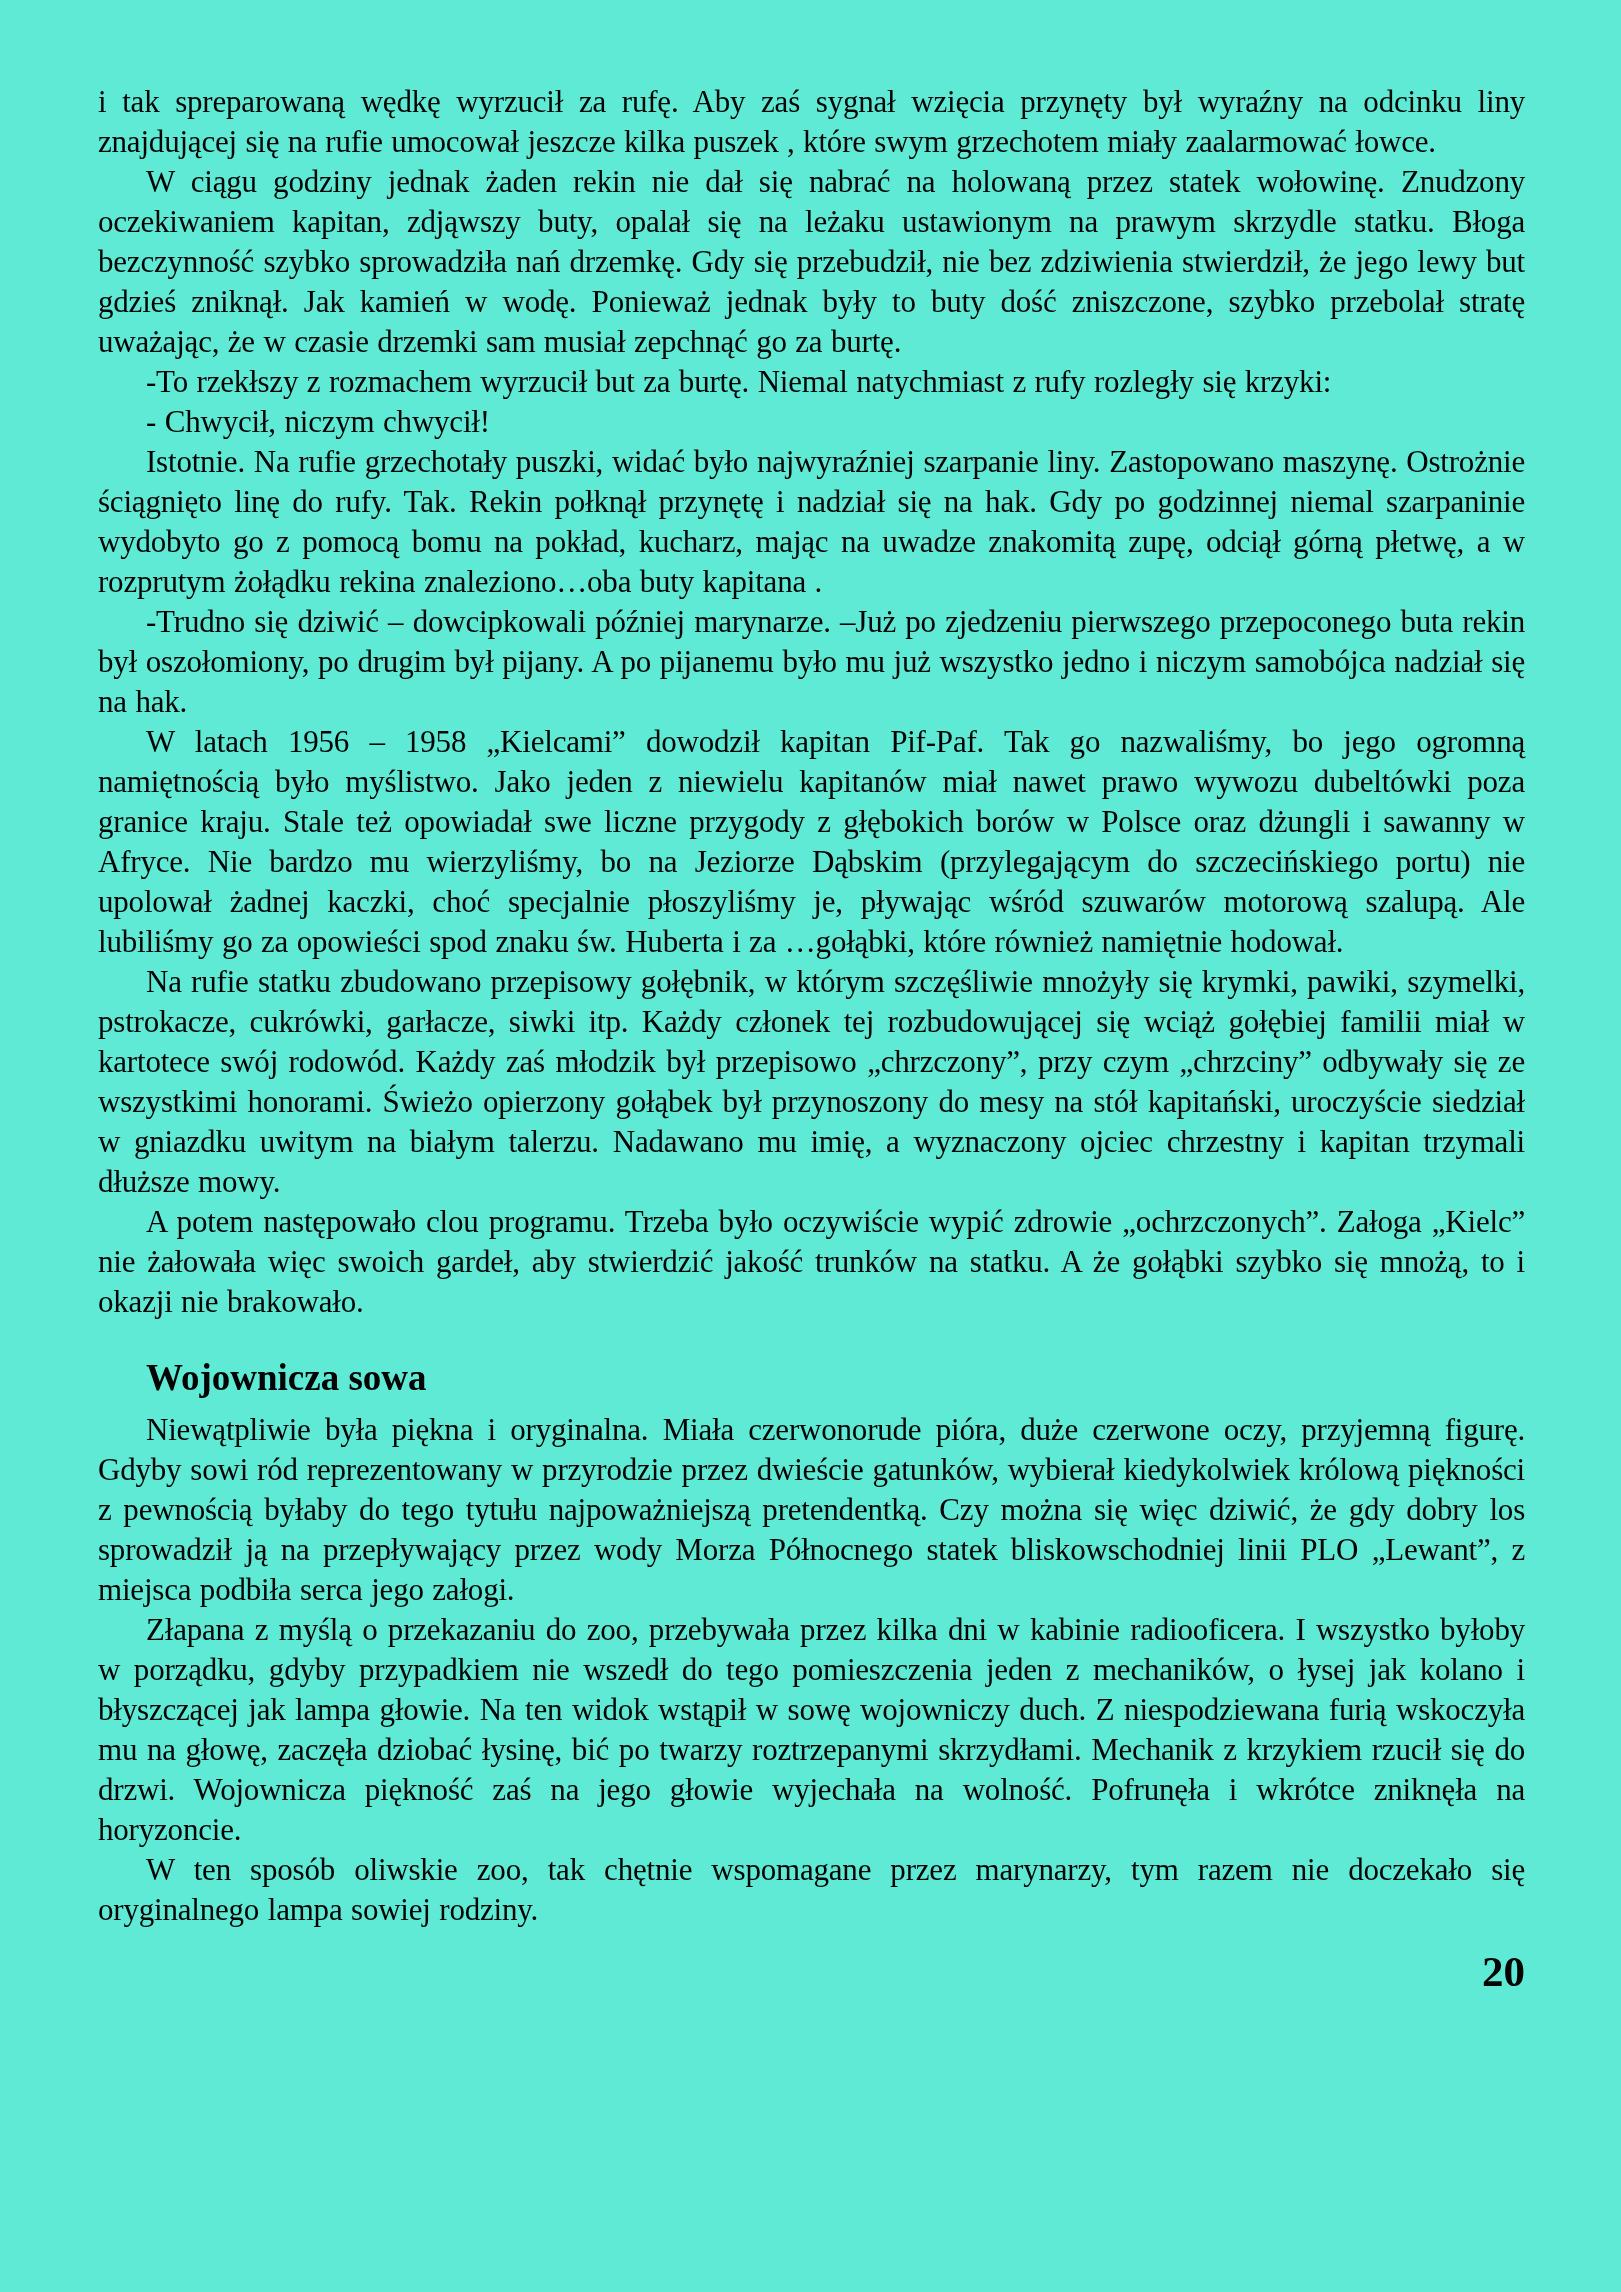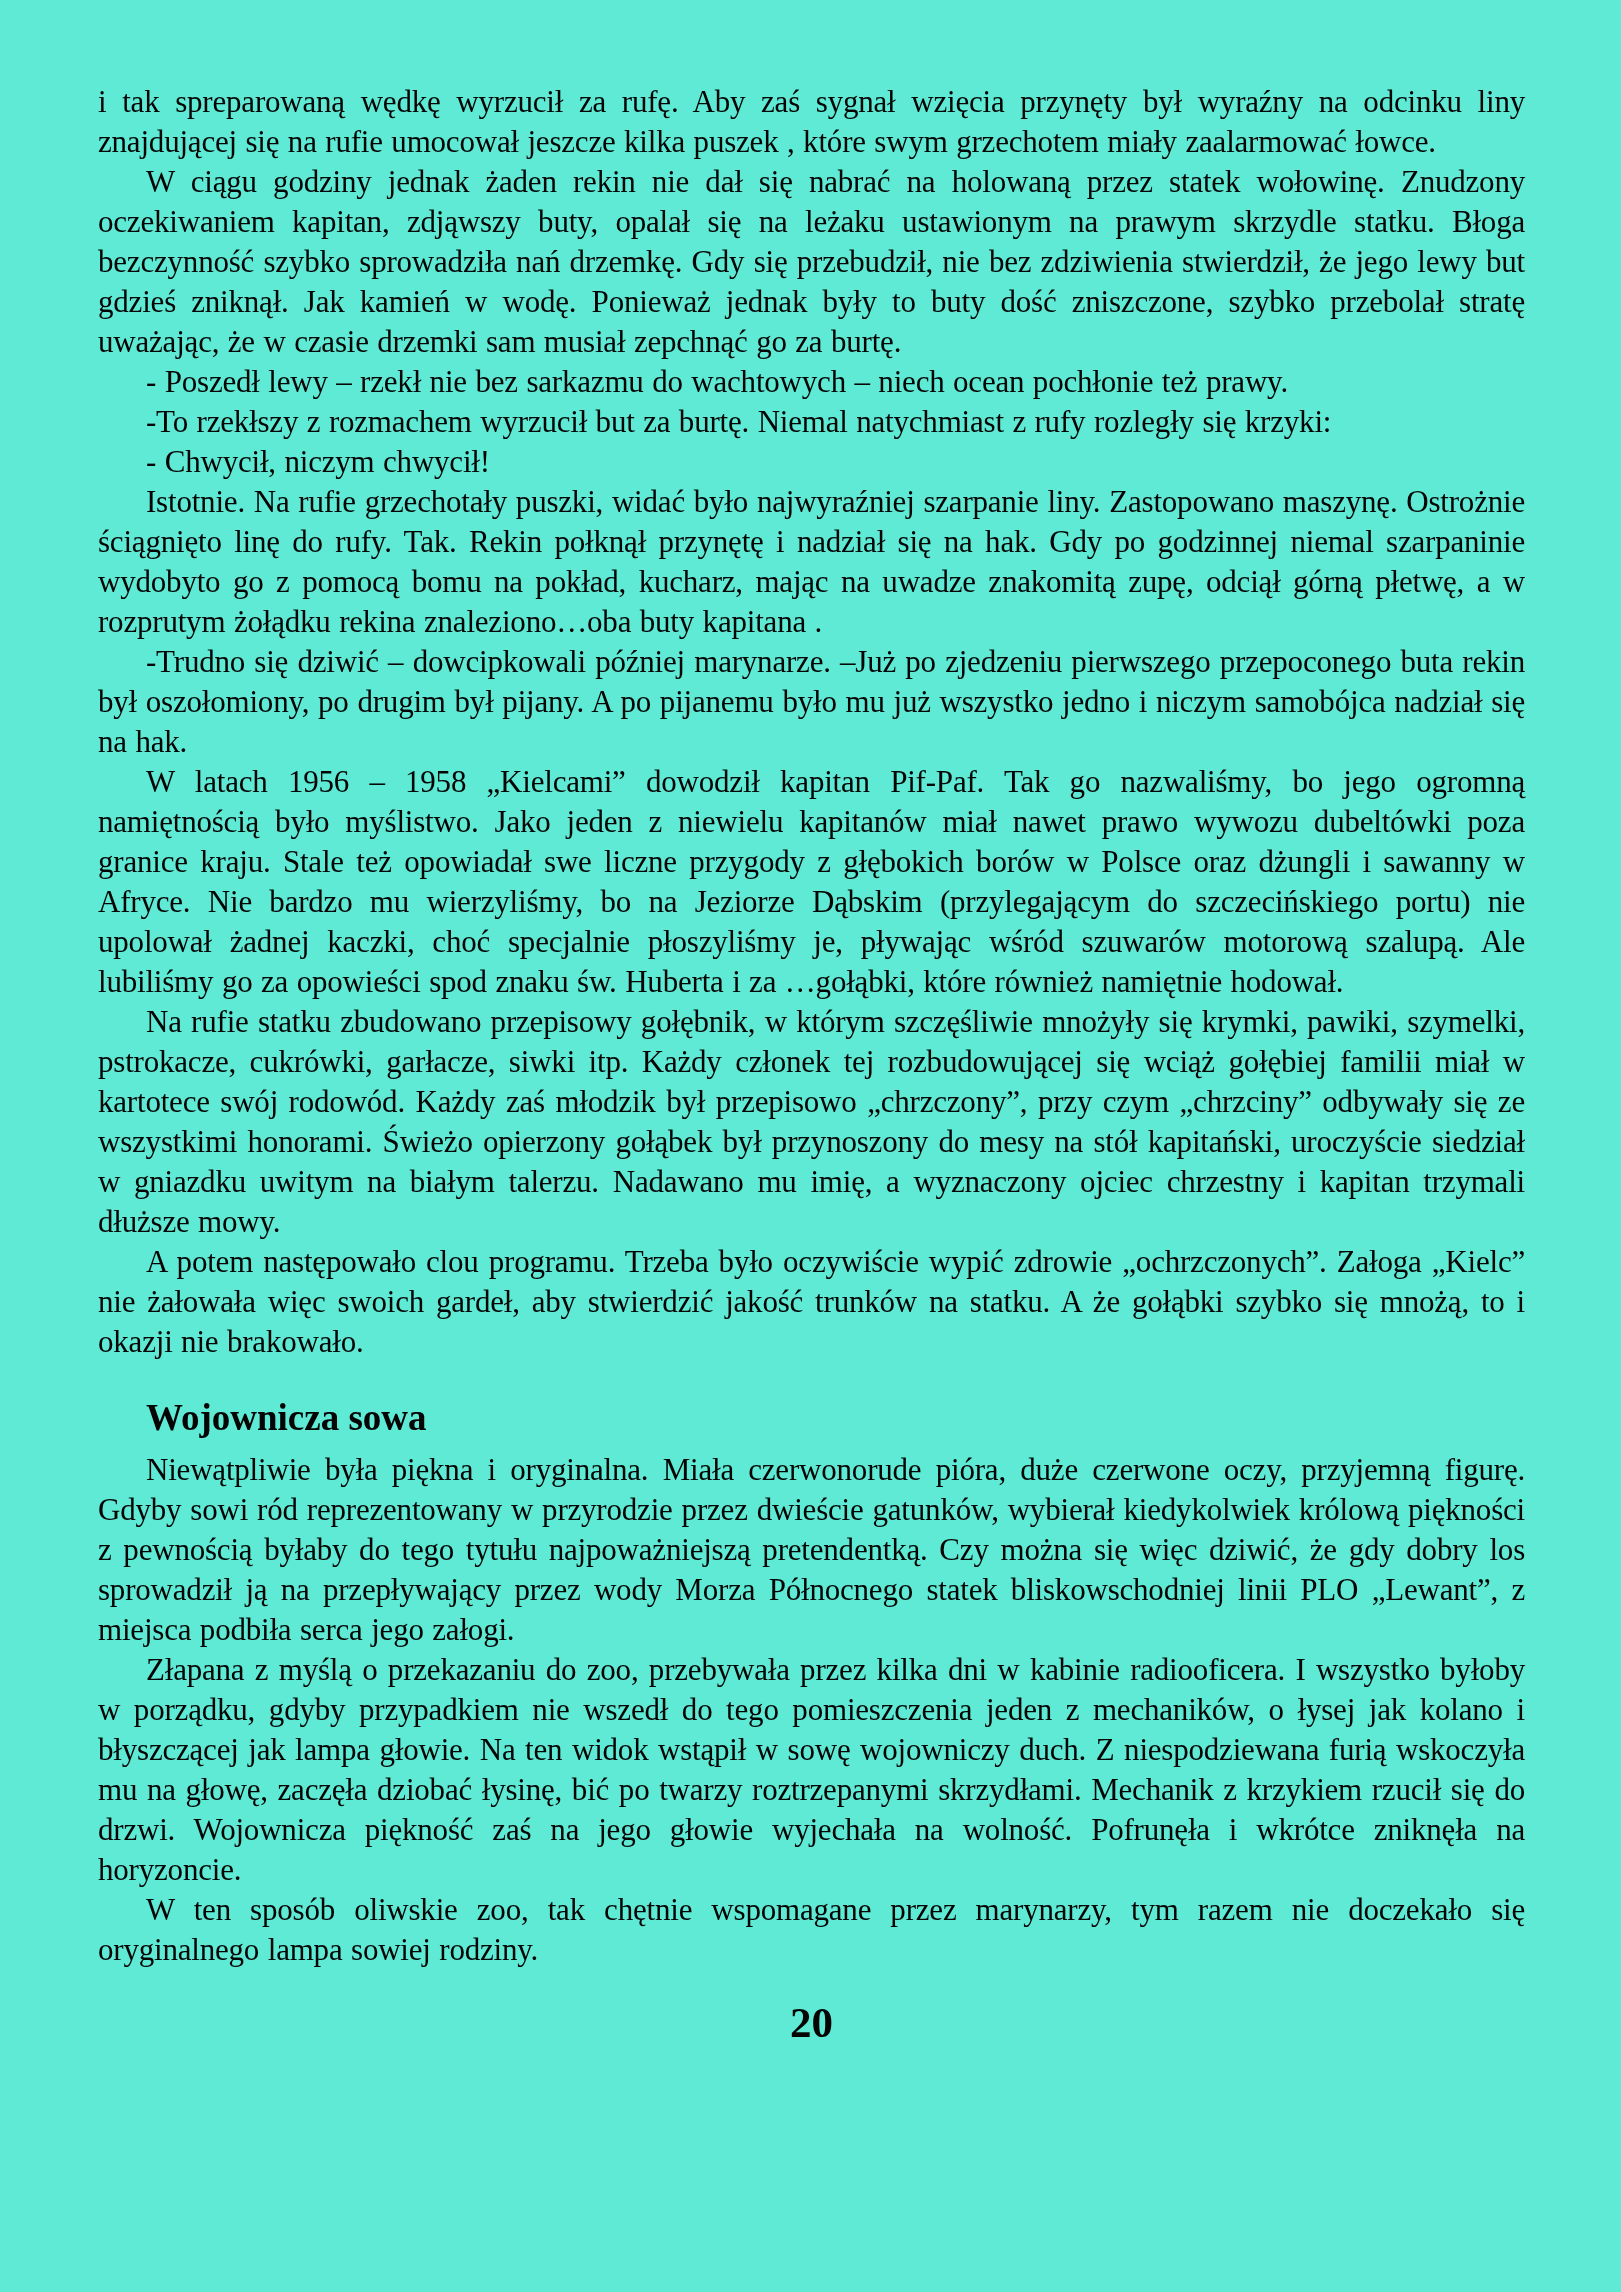--- a/index.html
+++ b/index.html
@@ -34,37 +34,36 @@
     text-indent: 0;
   }
   h2.section-heading {
     font-size: 37px;
     line-height: 45px;
     font-weight: bold;
     margin: 33px 0 9.8px 48px;
     letter-spacing: 0;
   }
   .page-number {
-    margin-top: 28px;
-    text-align: center;
+    margin-top: 17px;
+    text-align: right;
     font-size: 43px;
     font-weight: bold;
   }
 </style>
 </head>
 <body>
 
 <div class="page">
 
   <div class="body-text">
 
     <section>
       <p class="continuation">i tak spreparowaną wędkę wyrzucił za rufę. Aby zaś sygnał wzięcia przynęty był wyraźny na odcinku liny znajdującej się na rufie umocował jeszcze kilka puszek , które swym grzechotem miały zaalarmować łowce.</p>
       <p>W ciągu godziny jednak żaden rekin nie dał się nabrać na holowaną przez statek wołowinę. Znudzony oczekiwaniem kapitan, zdjąwszy buty, opalał się na leżaku ustawionym na prawym skrzydle statku. Błoga bezczynność szybko sprowadziła nań drzemkę. Gdy się przebudził, nie bez zdziwienia stwierdził, że jego lewy but gdzieś zniknął. Jak kamień w wodę. Ponieważ jednak były to buty dość zniszczone, szybko przebolał stratę uważając, że w czasie drzemki sam musiał zepchnąć go za burtę.</p>
-      <p>- Poszedł lewy – rzekł nie bez sarkazmu do wachtowych – niech ocean pochłonie też prawy.</p>
       <p>-To rzekłszy z rozmachem wyrzucił but za burtę. Niemal natychmiast z rufy rozległy się krzyki:</p>
       <p>- Chwycił, niczym chwycił!</p>
       <p>Istotnie. Na rufie grzechotały puszki, widać było najwyraźniej szarpanie liny. Zastopowano maszynę. Ostrożnie ściągnięto linę do rufy. Tak. Rekin połknął przynętę i nadział się na hak. Gdy po godzinnej niemal szarpaninie wydobyto go z pomocą bomu na pokład, kucharz, mając na uwadze znakomitą zupę, odciął górną płetwę, a w rozprutym żołądku rekina znaleziono…oba buty kapitana .</p>
       <p>-Trudno się dziwić – dowcipkowali później marynarze. –Już po zjedzeniu pierwszego przepoconego buta rekin był oszołomiony, po drugim był pijany. A po pijanemu było mu już wszystko jedno i niczym samobójca nadział się na hak.</p>
     </section>
 
     <section>
       <p>W latach 1956 – 1958 „Kielcami” dowodził kapitan Pif-Paf. Tak go nazwaliśmy, bo jego ogromną namiętnością było myślistwo. Jako jeden z niewielu kapitanów miał nawet prawo wywozu dubeltówki poza granice kraju. Stale też opowiadał swe liczne przygody z głębokich borów w Polsce oraz dżungli i sawanny w Afryce. Nie bardzo mu wierzyliśmy, bo na Jeziorze Dąbskim (przylegającym do szczecińskiego portu) nie upolował żadnej kaczki, choć specjalnie płoszyliśmy je, pływając wśród szuwarów motorową szalupą. Ale lubiliśmy go za opowieści spod znaku św. Huberta i za …gołąbki, które również namiętnie hodował.</p>
       <p>Na rufie statku zbudowano przepisowy gołębnik, w którym szczęśliwie mnożyły się krymki, pawiki, szymelki, pstrokacze, cukrówki, garłacze, siwki itp. Każdy członek tej rozbudowującej się wciąż gołębiej familii miał w kartotece swój rodowód. Każdy zaś młodzik był przepisowo „chrzczony”, przy czym „chrzciny” odbywały się ze wszystkimi honorami. Świeżo opierzony gołąbek był przynoszony do mesy na stół kapitański, uroczyście siedział w gniazdku uwitym na białym talerzu. Nadawano mu imię, a wyznaczony ojciec chrzestny i kapitan trzymali dłuższe mowy.</p>
       <p>A potem następowało clou programu. Trzeba było oczywiście wypić zdrowie „ochrzczonych”. Załoga „Kielc” nie żałowała więc swoich gardeł, aby stwierdzić jakość trunków na statku. A że gołąbki szybko się mnożą, to i okazji nie brakowało.</p>

